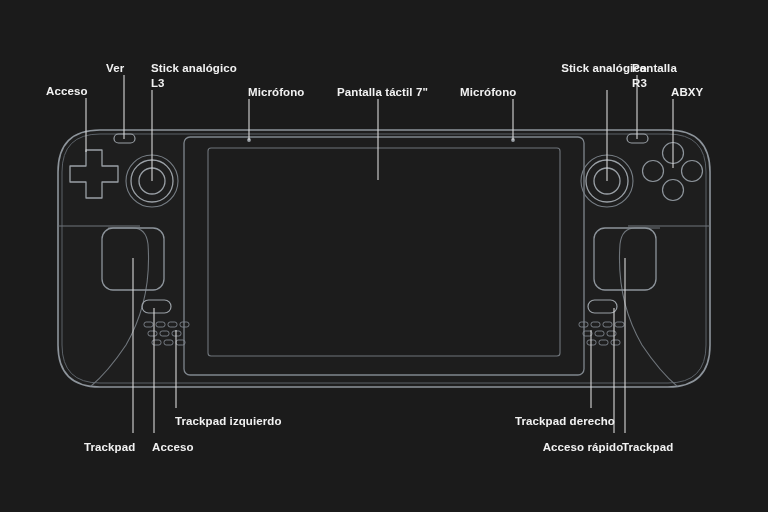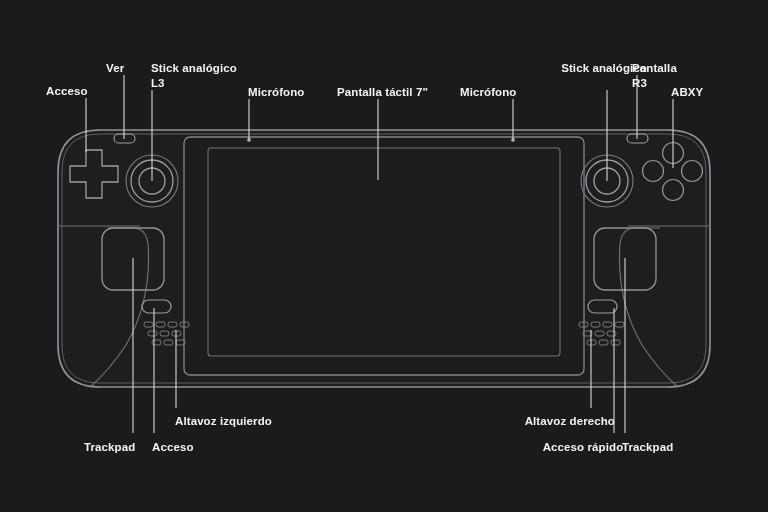--- a/index.html
+++ b/index.html
@@ -173,19 +173,19 @@
 L3</div>
       <div class="callout-label lbl-left" style="left: 248px; top: 85px;">Micrófono</div>
       <div class="callout-label lbl-left" style="left: 337px; top: 85px;">Pantalla táctil 7"</div>
       <div class="callout-label lbl-left" style="left: 460px; top: 85px;">Micrófono</div>
       <div class="callout-label lbl-right" style="top: 61px; right: 121px; width: 110px;">Stick analógico
 R3</div>
       <div class="callout-label lbl-left" style="left: 632px; top: 61px;">Pantalla</div>
       <div class="callout-label lbl-left" style="left: 656px; top: 85px; margin-left: 15px;">ABXY</div>
       <div class="callout-label lbl-left" style="left: 84px; top: 440px;">Trackpad</div>
       <div class="callout-label lbl-left" style="left: 152px; top: 440px;">Acceso</div>
-      <div class="callout-label lbl-left" style="left: 175px; top: 414px;">Altavoz izquierdo</div>
-      <div class="callout-label lbl-right" style="top: 414px; right: 153px; width: 110px;">Altavoz derecho</div>
+      <div class="callout-label lbl-left" style="left: 175px; top: 414px;">Trackpad izquierdo</div>
+      <div class="callout-label lbl-right" style="top: 414px; right: 153px; width: 110px;">Trackpad derecho</div>
       <div class="callout-label lbl-right" style="top: 440px; right: 130px; width: 110px; text-align: center;">Acceso rápido</div>
       <div class="callout-label lbl-left" style="left: 622px; top: 440px;">Trackpad</div>
     </div>
 
 </div>
 
 </body></html>

